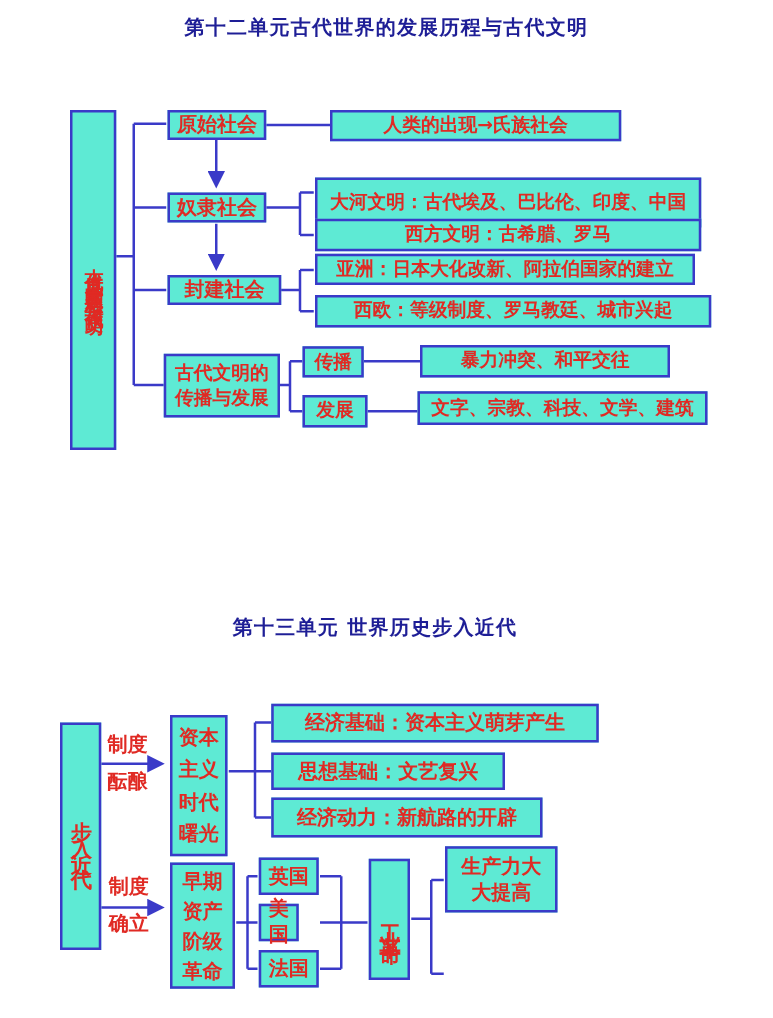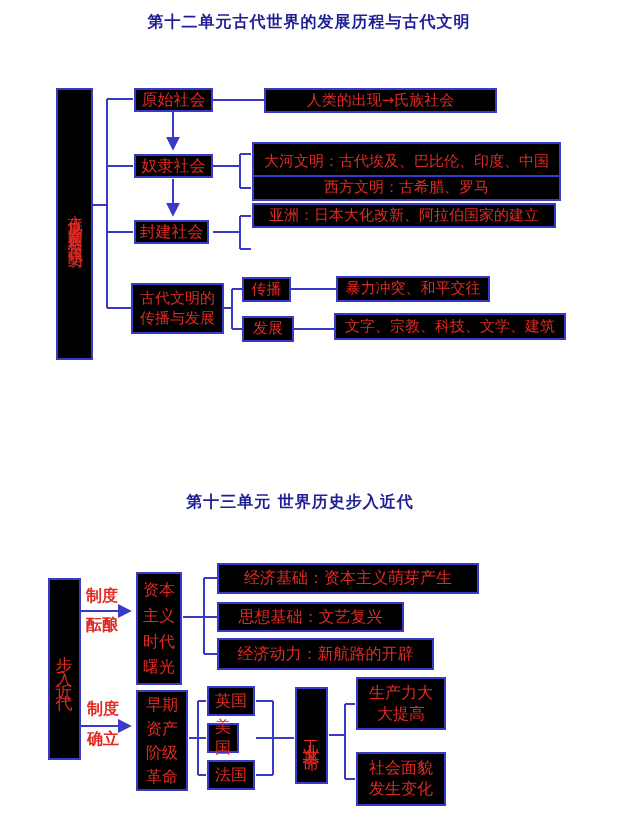--- a/index.html
+++ b/index.html
@@ -22,23 +22,23 @@
     font-weight:bold;
     font-size:16px;
     text-align:center;
     letter-spacing:1px;
     white-space:nowrap;
   }
   .bx{
     position:absolute;
     box-sizing:border-box;
     border:2px solid var(--blue);
-    background:#000000;
+    background:#5eead4;
     color:var(--red);
-    font-weight:normal;
+    font-weight:bold;
     font-size:15px;
     line-height:1.3;
     display:flex;
     align-items:center;
     justify-content:center;
     text-align:center;
   }
   .vert{
     writing-mode:vertical-rl;
     text-orientation:upright;
@@ -82,30 +82,31 @@
     <line x1="81" y1="611" x2="129" y2="611" stroke="#3a3ac8" stroke-width="2" marker-end="url(#ah)"></line>
     <line x1="81" y1="726" x2="129" y2="726" stroke="#3a3ac8" stroke-width="2" marker-end="url(#ah)"></line>
   </svg>
 
   <div class="title" style="top:12px;width:618px;">第十二单元古代世界的发展历程与古代文明</div>
 
   <div class="bx vert" style="left:56px;top:88px;width:37px;height:272px;letter-spacing:3px;">古代世界的发展历程与古代文明</div>
 
   <div class="bx f16" style="left:134px;top:88px;width:79px;height:24px;">原始社会</div>
   <div class="bx f16" style="left:134px;top:154px;width:79px;height:24px;">奴隶社会</div>
-  <div class="bx f16" style="left:134px;top:220px;width:75px;height:24px;">封建社会</div>
+  <div class="bx f16" style="left:134px;top:220px;width:91px;height:24px;">封建社会</div>
   <div class="bx" style="left:131px;top:283px;width:93px;height:51px;padding:0 3px;">古代文明的传播与发展</div>
 
   <div class="bx" style="left:264px;top:88px;width:233px;height:25px;">人类的出现→氏族社会</div>
   <div class="bx" style="left:252px;top:142px;width:309px;height:40px;">大河文明：古代埃及、巴比伦、印度、中国</div>
   <div class="bx" style="left:252px;top:175px;width:309px;height:26px;">西方文明：古希腊、罗马</div>
   <div class="bx" style="left:252px;top:203px;width:304px;height:25px;">亚洲：日本大化改新、阿拉伯国家的建立</div>
+  <div class="bx" style="left:252px;top:236px;width:317px;height:26px;">西欧：等级制度、罗马教廷、城市兴起</div>
 
   <div class="bx" style="left:242px;top:277px;width:49px;height:25px;">传播</div>
-  <div class="bx" style="left:336px;top:276px;width:154px;height:26px;">暴力冲突、和平交往</div>
+  <div class="bx" style="left:336px;top:276px;width:200px;height:26px;">暴力冲突、和平交往</div>
   <div class="bx" style="left:242px;top:316px;width:52px;height:26px;">发展</div>
   <div class="bx" style="left:334px;top:313px;width:232px;height:27px;">文字、宗教、科技、文学、建筑</div>
 
   <div class="title" style="top:492px;width:600px;">第十三单元 世界历史步入近代</div>
 
   <div class="bx vert f17" style="left:48px;top:578px;width:33px;height:182px;letter-spacing:13px;">步入近代</div>
 
   <div class="lbl" style="left:86px;top:588px;">制度</div>
   <div class="lbl" style="left:86px;top:617px;">酝酿</div>
 
@@ -120,15 +121,14 @@
 
   <div class="bx f16" style="left:136px;top:690px;width:52px;height:101px;line-height:1.5;padding:0 6px;">早期资产阶级革命</div>
 
   <div class="bx f16" style="left:207px;top:686px;width:48px;height:30px;">英国</div>
   <div class="bx f16" style="left:207px;top:723px;width:32px;height:30px;">美国</div>
   <div class="bx f16" style="left:207px;top:760px;width:48px;height:30px;">法国</div>
 
   <div class="bx vert f17" style="left:295px;top:687px;width:33px;height:97px;letter-spacing:5px;">工业革命</div>
 
   <div class="bx f16" style="left:356px;top:677px;width:90px;height:53px;padding:0 6px;">生产力大大提高</div>
-  <div class="bx f16" style="left:356px;top:752px;width:90px;height:54px;padding:0 6px;">社会面貌发生变化</div>
 
 </div>
 
 </body></html>

